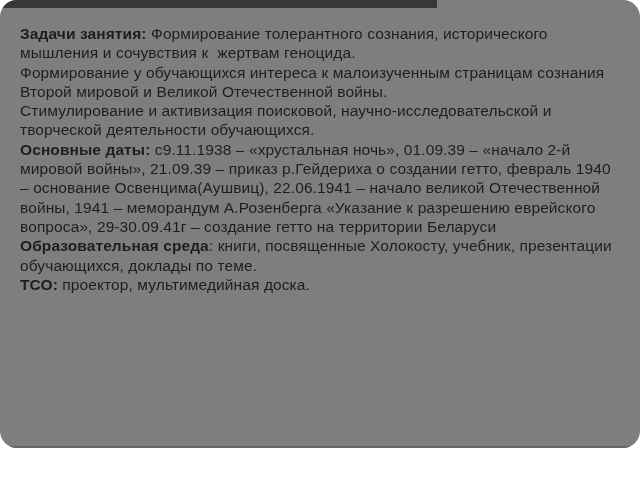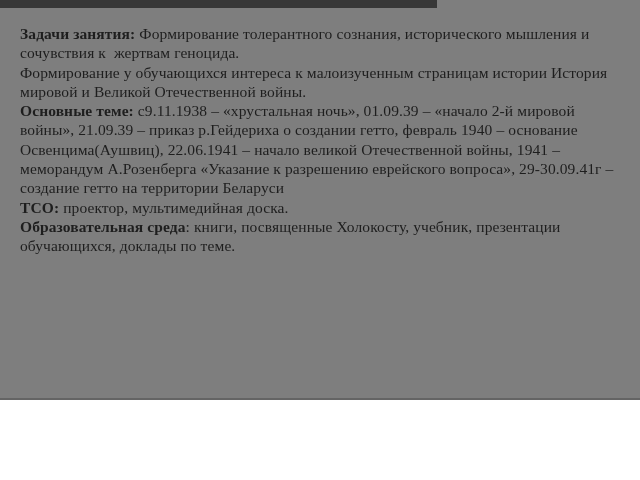--- a/index.html
+++ b/index.html
@@ -2,23 +2,24 @@
 <html><head>
 <meta charset="utf-8">
 <style>
   html, body {
     margin: 0;
     padding: 0;
   }
   .slide {
     position: relative;
     width: 640px;
-    height: 400px;
+    height: 448px;
     overflow: hidden;
-    font-family: Liberation Serif, serif;
+    font-family: Liberation Sans, sans-serif;
+    border-radius: 17px;
   }
   .top-bar {
     position: absolute;
     top: 0;
     left: 0;
     width: 437px;
     height: 8px;
   }
   .bottom-line {
     position: absolute;
@@ -48,25 +49,26 @@
 </head>
 <body>
 
 <div class="slide" style="background: rgb(126, 126, 126); color: rgb(30, 30, 30);">
   <div class="top-bar" style="background: rgb(55, 55, 55);"></div>
 
   <div class="text-block">
     <p><b>Задачи занятия:</b><span> Формирование толерантного сознания, исторического мышления и сочувствия к  жертвам геноцида.</span></p>
 
 
-    <p><b></b><span>Формирование у обучающихся интереса к малоизученным страницам истории История мировой и Великой Отечественной войны.</span></p>
+    <p><b></b><span>Формирование у обучающихся интереса к малоизученным страницам сознания Второй мировой и Великой Отечественной войны.</span></p>
+
+    <p><b></b><span>Стимулирование и активизация поисковой, научно-исследовательской и творческой деятельности обучающихся.</span></p>
 
 
+    <p><b>Основные даты:</b><span> с9.11.1938 – «хрустальная ночь», 01.09.39 – «начало 2-й мировой войны», 21.09.39 – приказ р.Гейдериха о создании гетто, февраль 1940 – основание Освенцима(Аушвиц), 22.06.1941 – начало великой Отечественной войны, 1941 – меморандум А.Розенберга «Указание к разрешению еврейского вопроса», 29-30.09.41г – создание гетто на территории Беларуси</span></p>
 
-    <p><b>Основные теме:</b><span> с9.11.1938 – «хрустальная ночь», 01.09.39 – «начало 2-й мировой войны», 21.09.39 – приказ р.Гейдериха о создании гетто, февраль 1940 – основание Освенцима(Аушвиц), 22.06.1941 – начало великой Отечественной войны, 1941 – меморандум А.Розенберга «Указание к разрешению еврейского вопроса», 29-30.09.41г – создание гетто на территории Беларуси</span></p>
+    <p><b>Образовательная среда</b><span>: книги, посвященные Холокосту, учебник, презентации обучающихся, доклады по теме.</span></p>
 
     <p><b>ТСО:</b><span> проектор, мультимедийная доска.</span></p>
-
-    <p><b>Образовательная среда</b><span>: книги, посвященные Холокосту, учебник, презентации обучающихся, доклады по теме.</span></p>
   </div>
 
   <div class="bottom-line" style="background: rgb(100, 100, 100);"></div>
 </div>
 
 </body></html>

